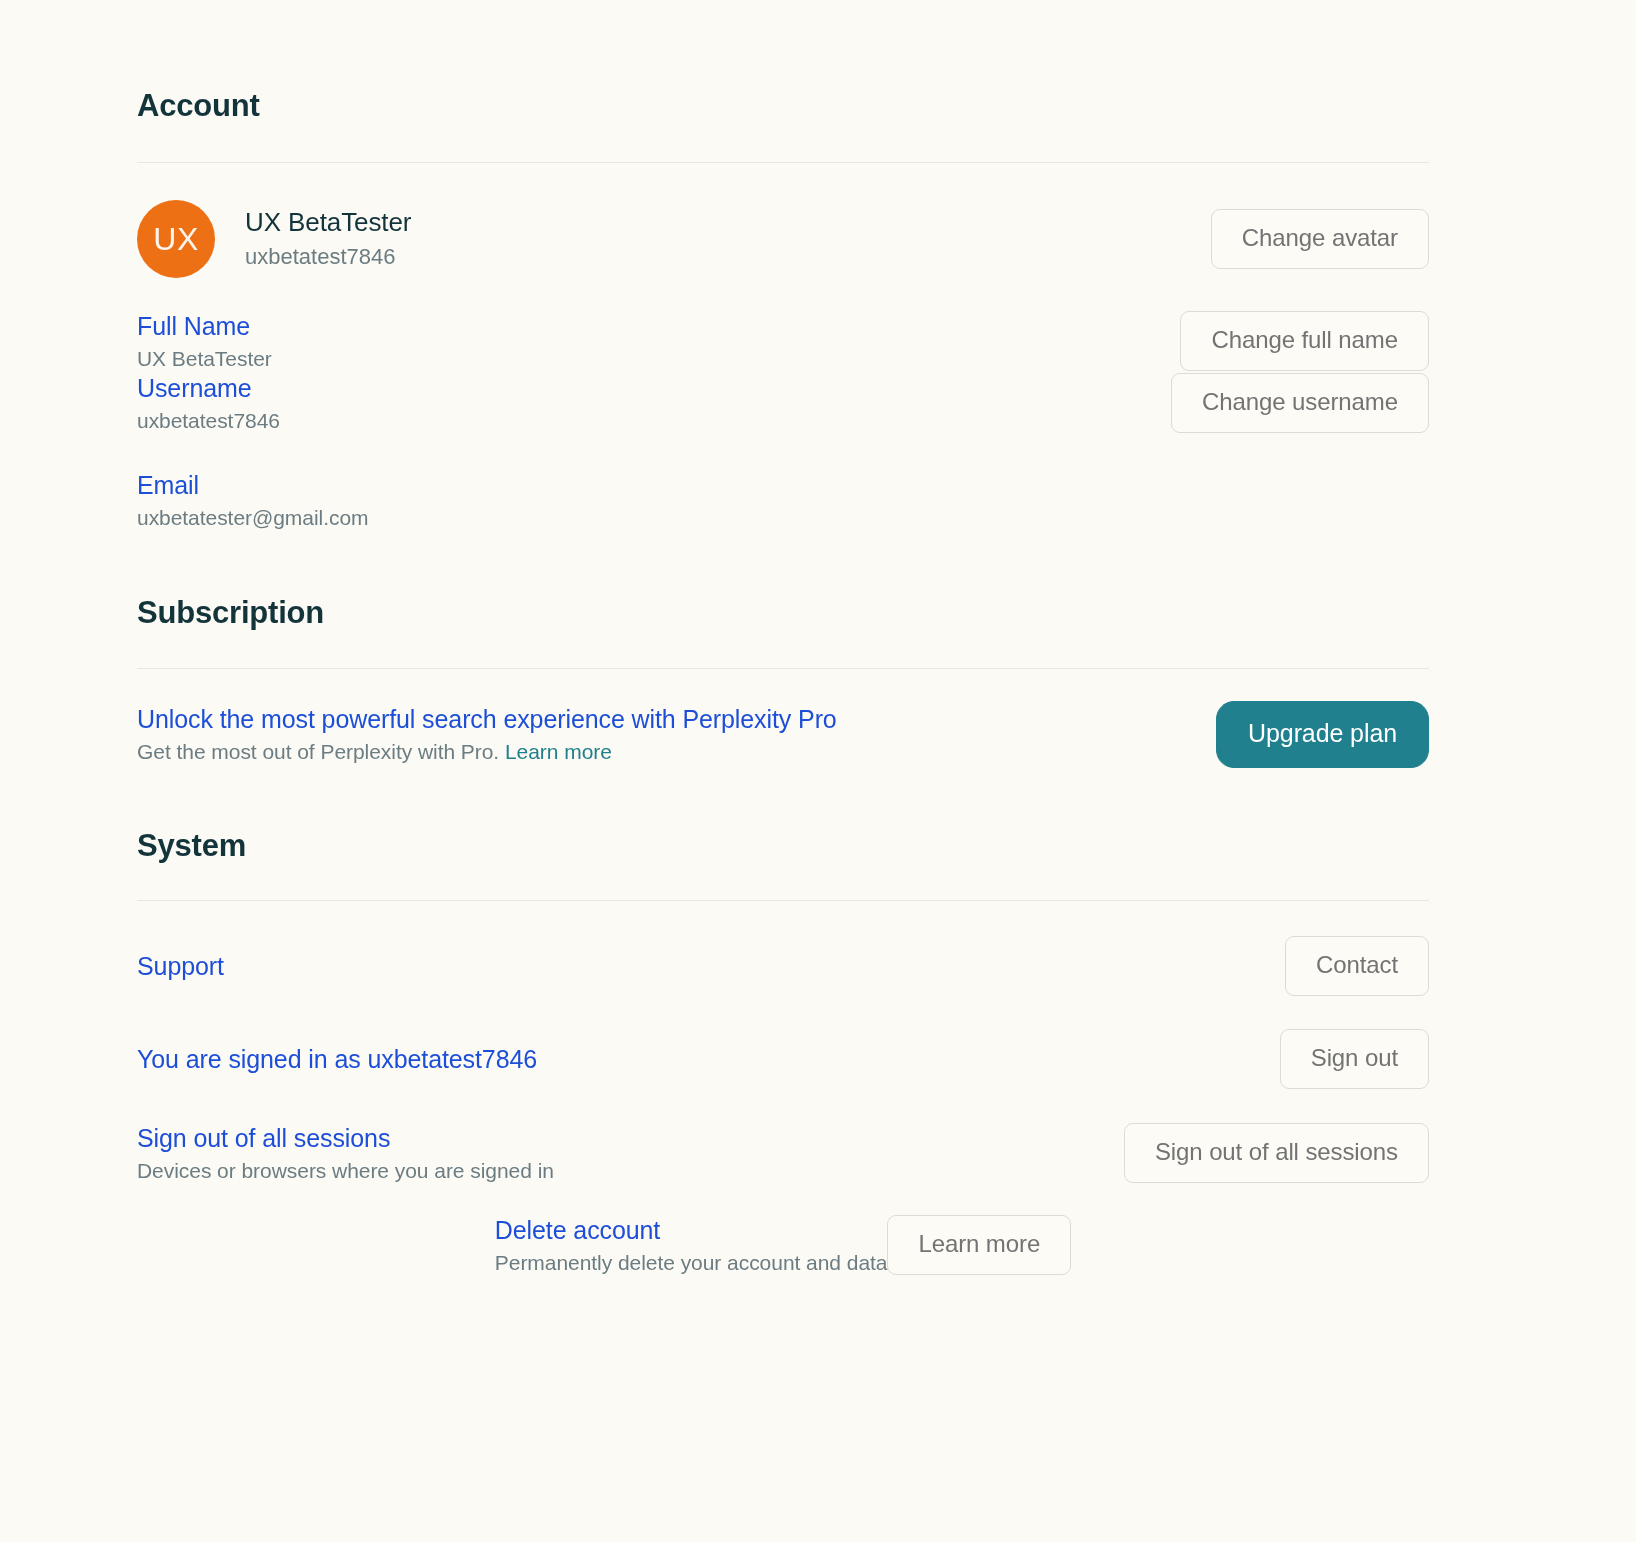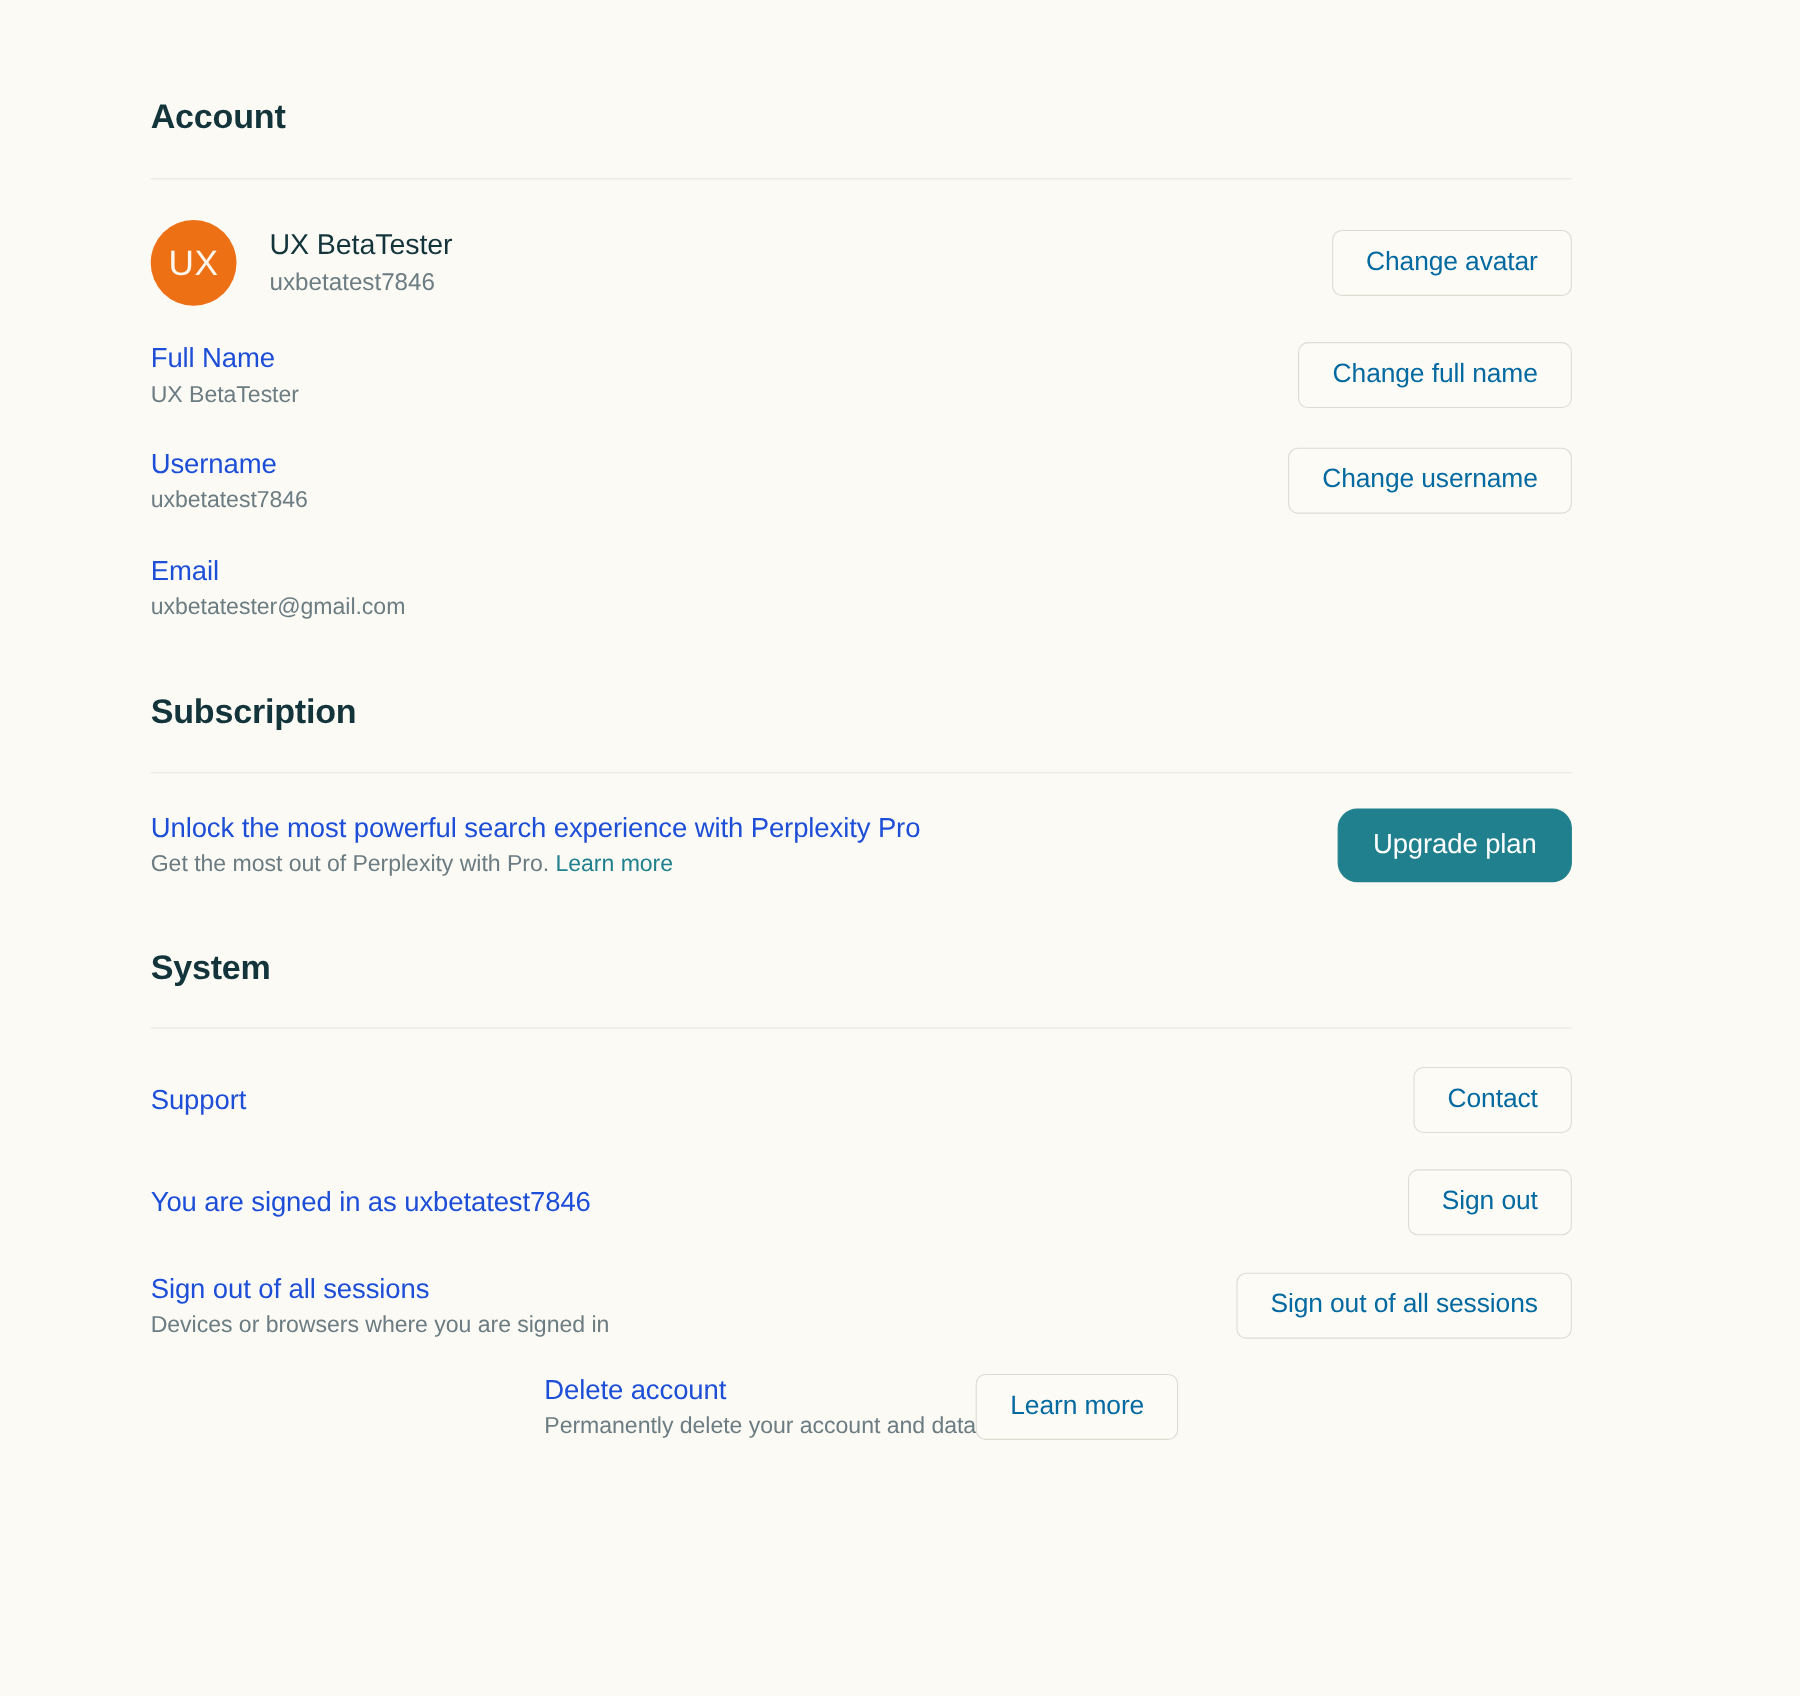--- a/index.html
+++ b/index.html
@@ -101,21 +101,21 @@
     font-size: 22px;
     color: #6b7c82;
     line-height: 1.3;
     margin-top: 4px;
   }
 
   
   .btn {
     font-family: "Liberation Sans", sans-serif;
     font-size: 24px;
-    color: #0369a1;
+    color: #737373;
     background: #fcfbf5;
     border: 1px solid #dedcd2;
     border-radius: 9px;
     padding: 16px 30px 18px 30px;
     line-height: 1;
     white-space: nowrap;
     cursor: pointer;
     letter-spacing: -0.1px;
   }
   .btn-primary {
@@ -131,21 +131,21 @@
     color: #20808d;
     text-decoration: none;
     cursor: pointer;
   }
 
   
   .h-account { padding-top: 90px; }
   .rule-account { margin-top: 41px; }
   .row-avatar { margin-top: 37px; }
   .row-fullname { margin-top: 32px; }
-  .row-username { margin-top: 34px; }
+  .row-username { }
   .row-email { margin-top: 34px; }
   .h-subscription { margin-top: 66px; }
   .rule-subscription { margin-top: 40px; }
   .row-pro { margin-top: 32px; }
   .h-system { margin-top: 62px; }
   .rule-system { margin-top: 39px; }
   .row-support { margin-top: 35px; }
   .row-signedin { margin-top: 33px; }
   .row-allsessions { margin-top: 33px; }
   .row-delete { margin-top: 30px; justify-content: center; }

